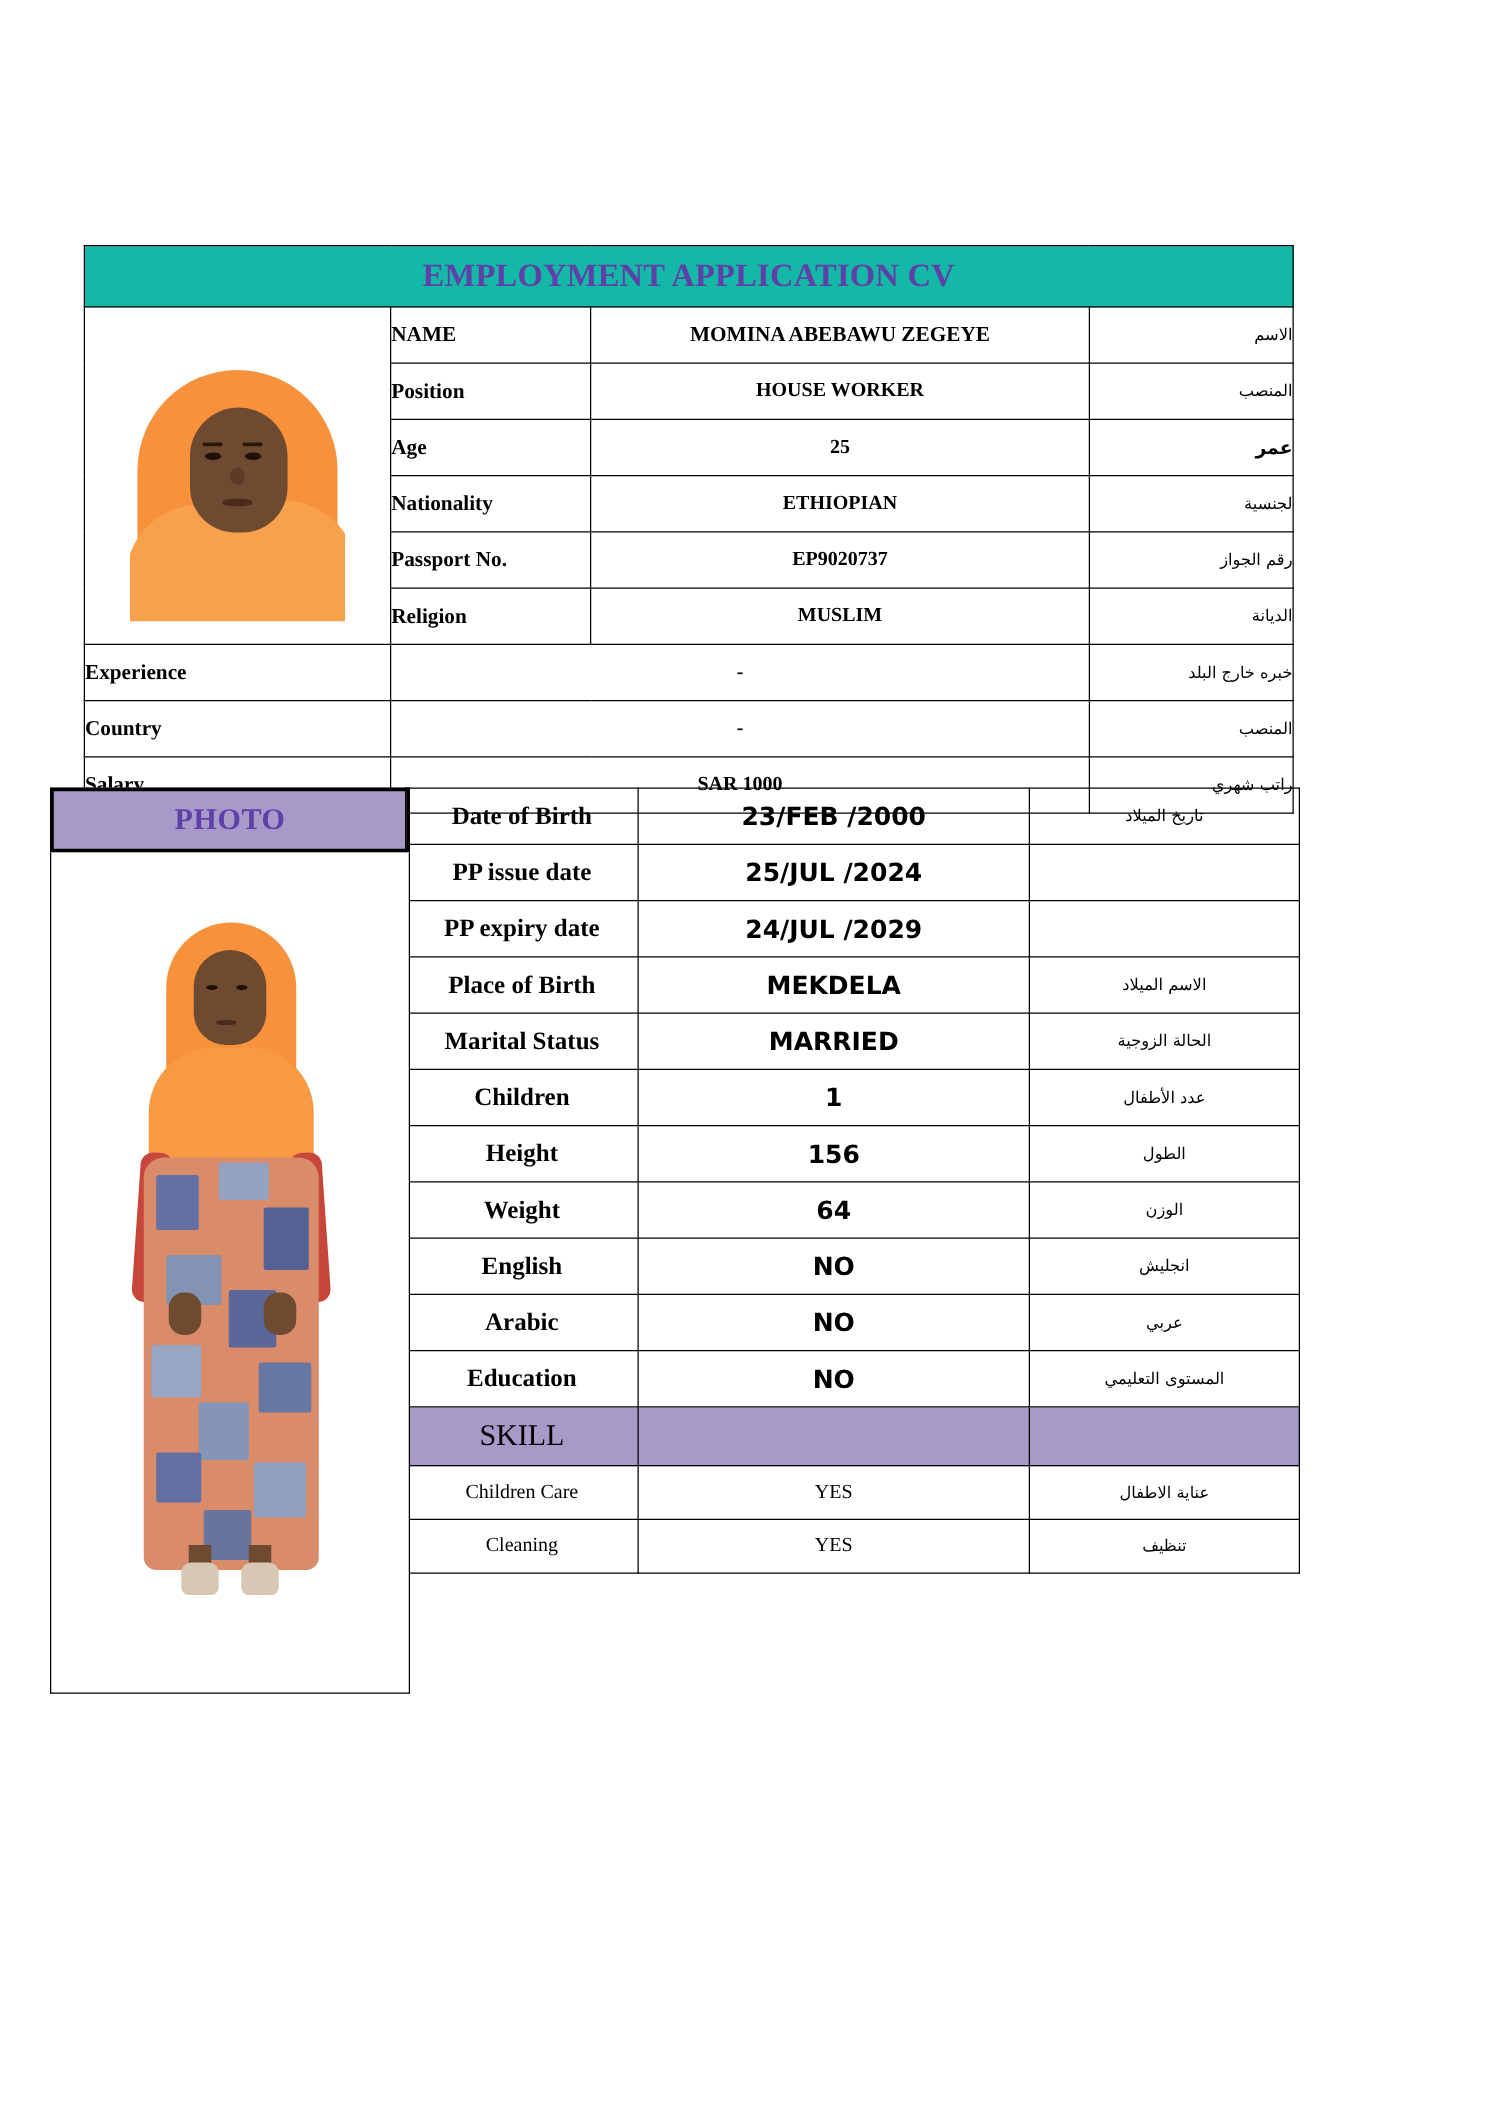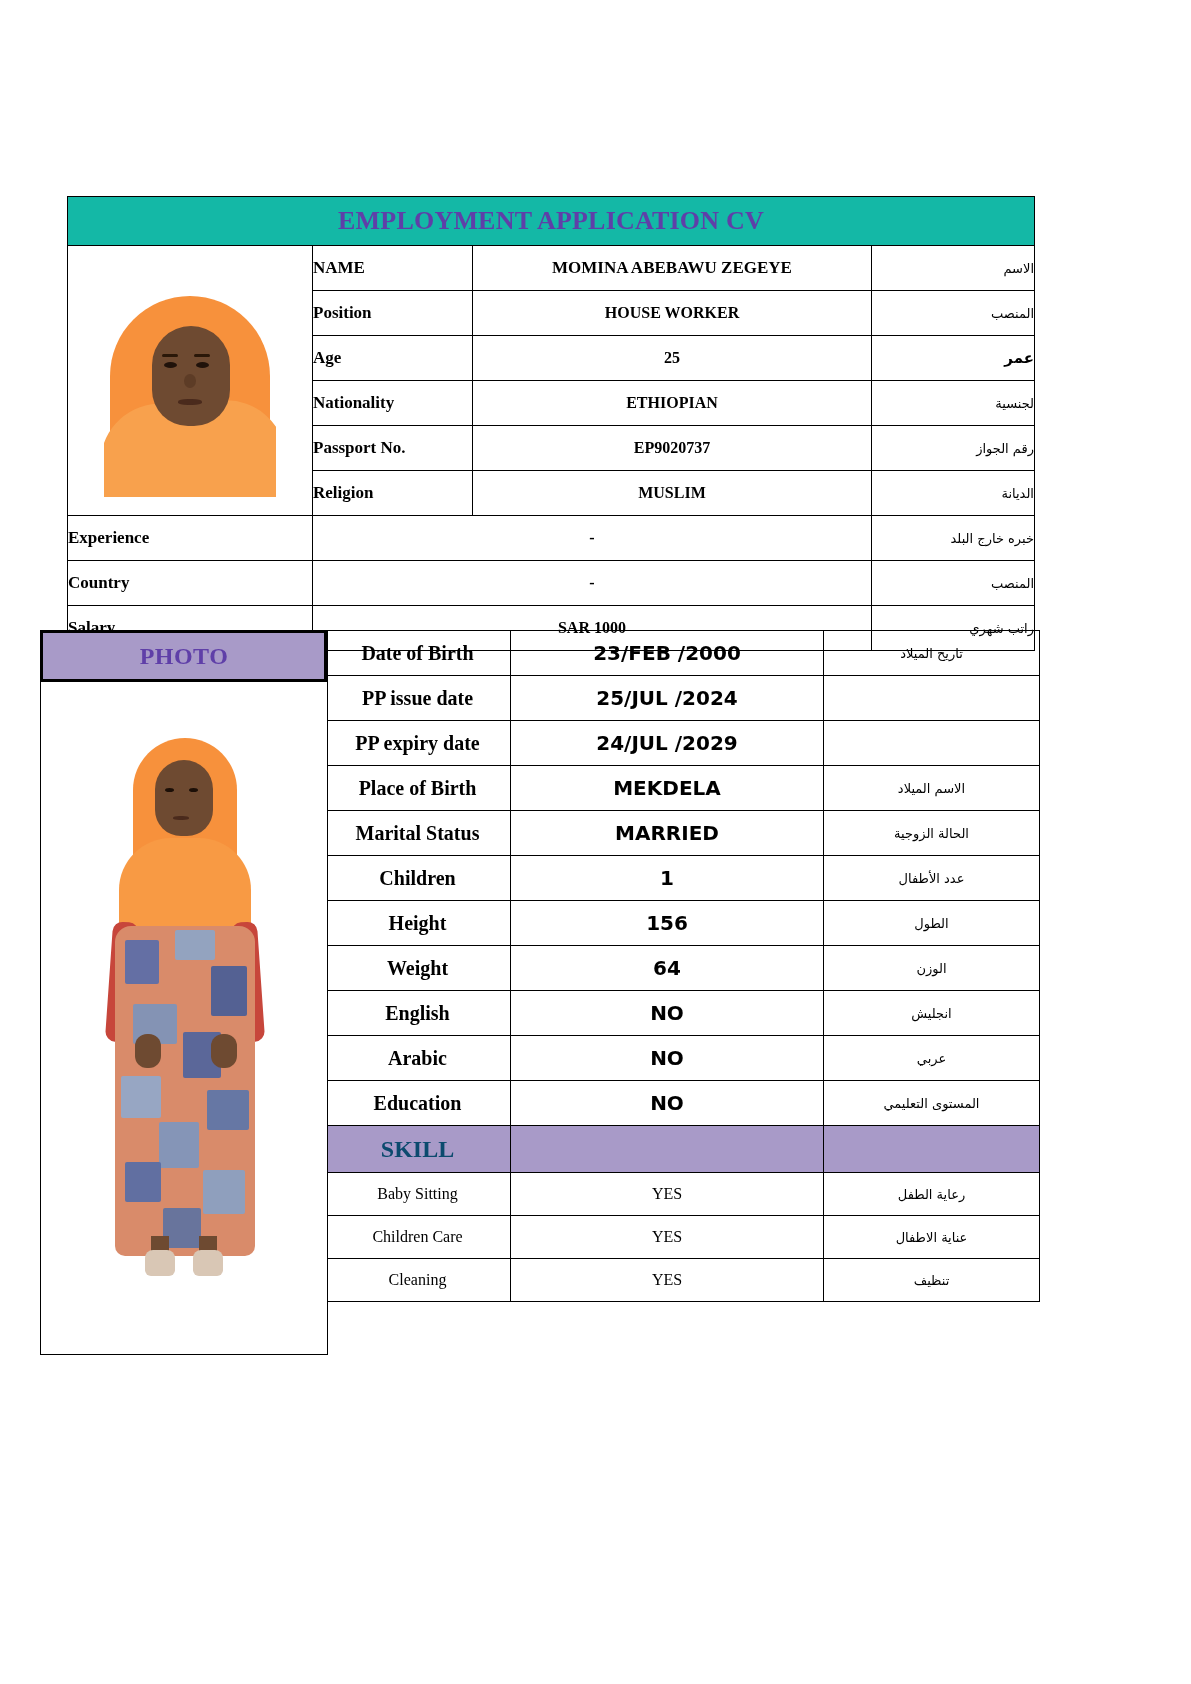--- a/index.html
+++ b/index.html
@@ -155,22 +155,22 @@
     direction: rtl;
     font-size: 13px;
     font-family: "DejaVu Sans", sans-serif;
   }
   .skill-row td {
     background: #a89ac8;
     height: 46px;
   }
   .skill-title {
     text-align: center;
-    color: #0c4a6e;
-    font-weight: bold;
+    color: #000000;
+    font-weight: normal;
     font-size: 24px;
   }
   .skill-blank {
     background: #a89ac8 !important;
   }
   .skill-lbl {
     text-align: center;
     font-size: 16px;
     height: 42px;
     font-weight: normal;
@@ -514,25 +514,20 @@
               <td class="det-ar">المستوى التعليمي</td>
             </tr>
 
             <tr class="skill-row">
               <td class="skill-title">SKILL</td>
               <td class="skill-blank"></td>
               <td class="skill-blank"></td>
             </tr>
 
             <tr>
-              <td class="skill-lbl">Baby Sitting</td>
-              <td class="skill-val">YES</td>
-              <td class="det-ar">رعاية الطفل</td>
-            </tr>
-            <tr>
               <td class="skill-lbl">Children Care</td>
               <td class="skill-val">YES</td>
               <td class="det-ar">عناية الاطفال</td>
             </tr>
             <tr>
               <td class="skill-lbl">Cleaning</td>
               <td class="skill-val">YES</td>
               <td class="det-ar">تنظيف</td>
             </tr>
           </tbody>

